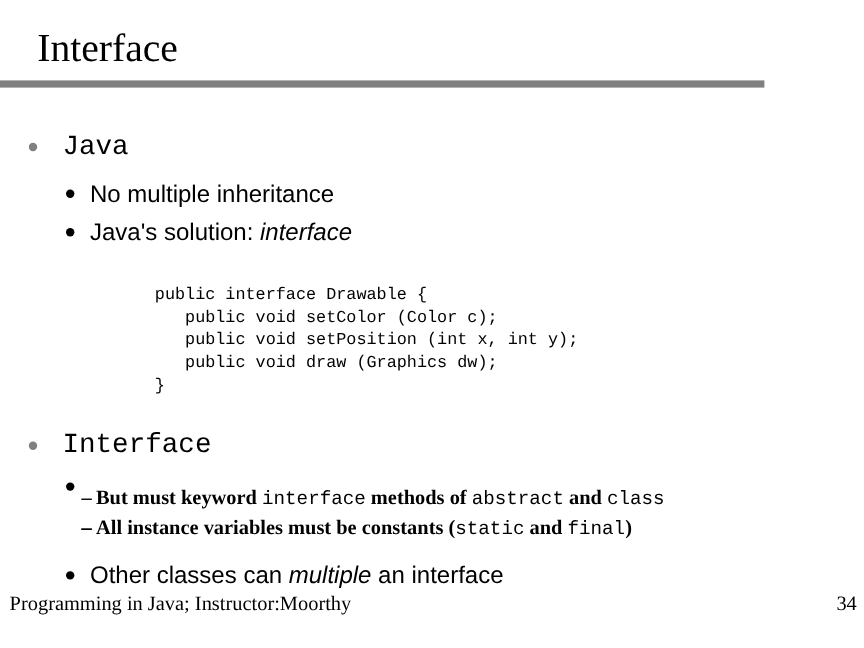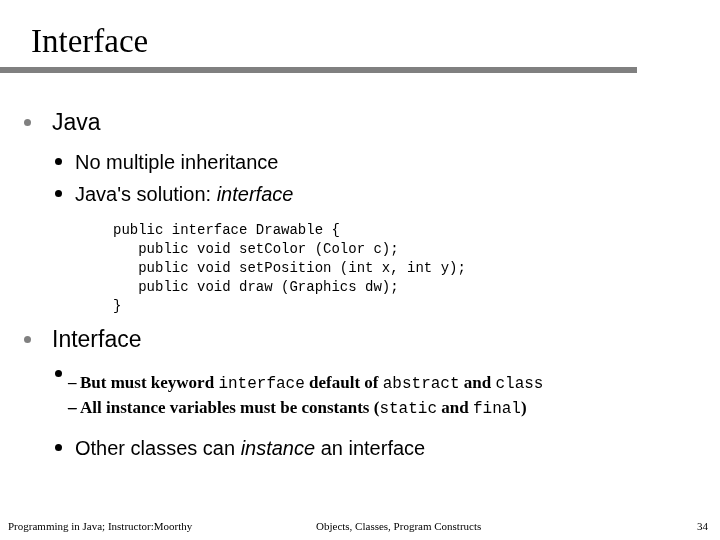--- a/index.html
+++ b/index.html
@@ -47,21 +47,21 @@
     position: absolute;
     left: 0;
     top: 108px;
     width: 720px;
   }
 
   
   .l1 {
     position: relative;
     padding-left: 52px;
-    font-family: Liberation Sans, sans-serif;
+    font-family: Liberation Mono, monospace;
     font-size: 23px;
     line-height: 28px;
     color: #000000;
     margin: 0;
   }
   .l1 .bul {
     position: absolute;
     left: 24px;
     top: 11px;
     width: 7px;
@@ -118,41 +118,41 @@
     font-size: 16px;
   }
 
   
   .code {
     font-family: "Liberation Mono", monospace;
     font-size: 14px;
     line-height: 19px;
     white-space: pre;
     color: #000000;
-    margin: 0;
+    margin: 16px;
     padding-left: 113px;
   }
 
   
   .gap-a { height: 13px; }
   .gap-b { height: 6px; }
   .gap-c { height: 14px; }
   .gap-d { height: 9px; }
   .gap-e { height: 8px; }
   .gap-f { height: 10px; }
 
   
   .footer {
     position: absolute;
     left: 0;
-    top: 519px;
+    top: 496px;
     width: 720px;
     height: 20px;
     font-family: "Liberation Serif", serif;
-    font-size: 11px;
+    font-size: 17px;
     line-height: 14px;
     color: #000000;
   }
   .footer-left {
     position: absolute;
     left: 8px;
     top: 0;
     white-space: nowrap;
   }
   .footer-center {
@@ -215,39 +215,38 @@
 
     <div class="gap-e"></div>
 
     <div class="l2">
       <span class="bul"></span>
     </div>
 
     <div class="gap-f"></div>
 
     <div class="l3">
-      <span class="bul">–</span><span>But must keyword </span><span class="kw">interface</span><span>  default of </span><span class="kw">abstract</span><span>  and </span><span class="kw">class</span>
+      <span class="bul">–</span><span>But must keyword </span><span class="kw">interface</span><span>  methods of </span><span class="kw">abstract</span><span>  and </span><span class="kw">class</span>
     </div>
 
     <div class="l3">
       <span class="bul">–</span>
     </div>
 
     <div class="l3">
       <span class="bul">–</span><span>All instance variables must be constants (</span><span class="kw">static</span><span>  and </span><span class="kw">final</span><span>)</span>
     </div>
 
     <div class="gap-c"></div>
 
     <div class="l2">
       <span class="bul"></span>
-      <span>Other classes can </span><span class="ital">instance</span><span> an interface</span>
+      <span>Other classes can </span><span class="ital">multiple</span><span> an interface</span>
     </div>
 
   </div>
 
   <div class="footer">
     <div class="footer-left">Programming in Java; Instructor:Moorthy</div>
-    <div class="footer-center">Objects, Classes, Program Constructs</div>
     <div class="footer-right">34</div>
   </div>
 
 </div>
 
 </body></html>

